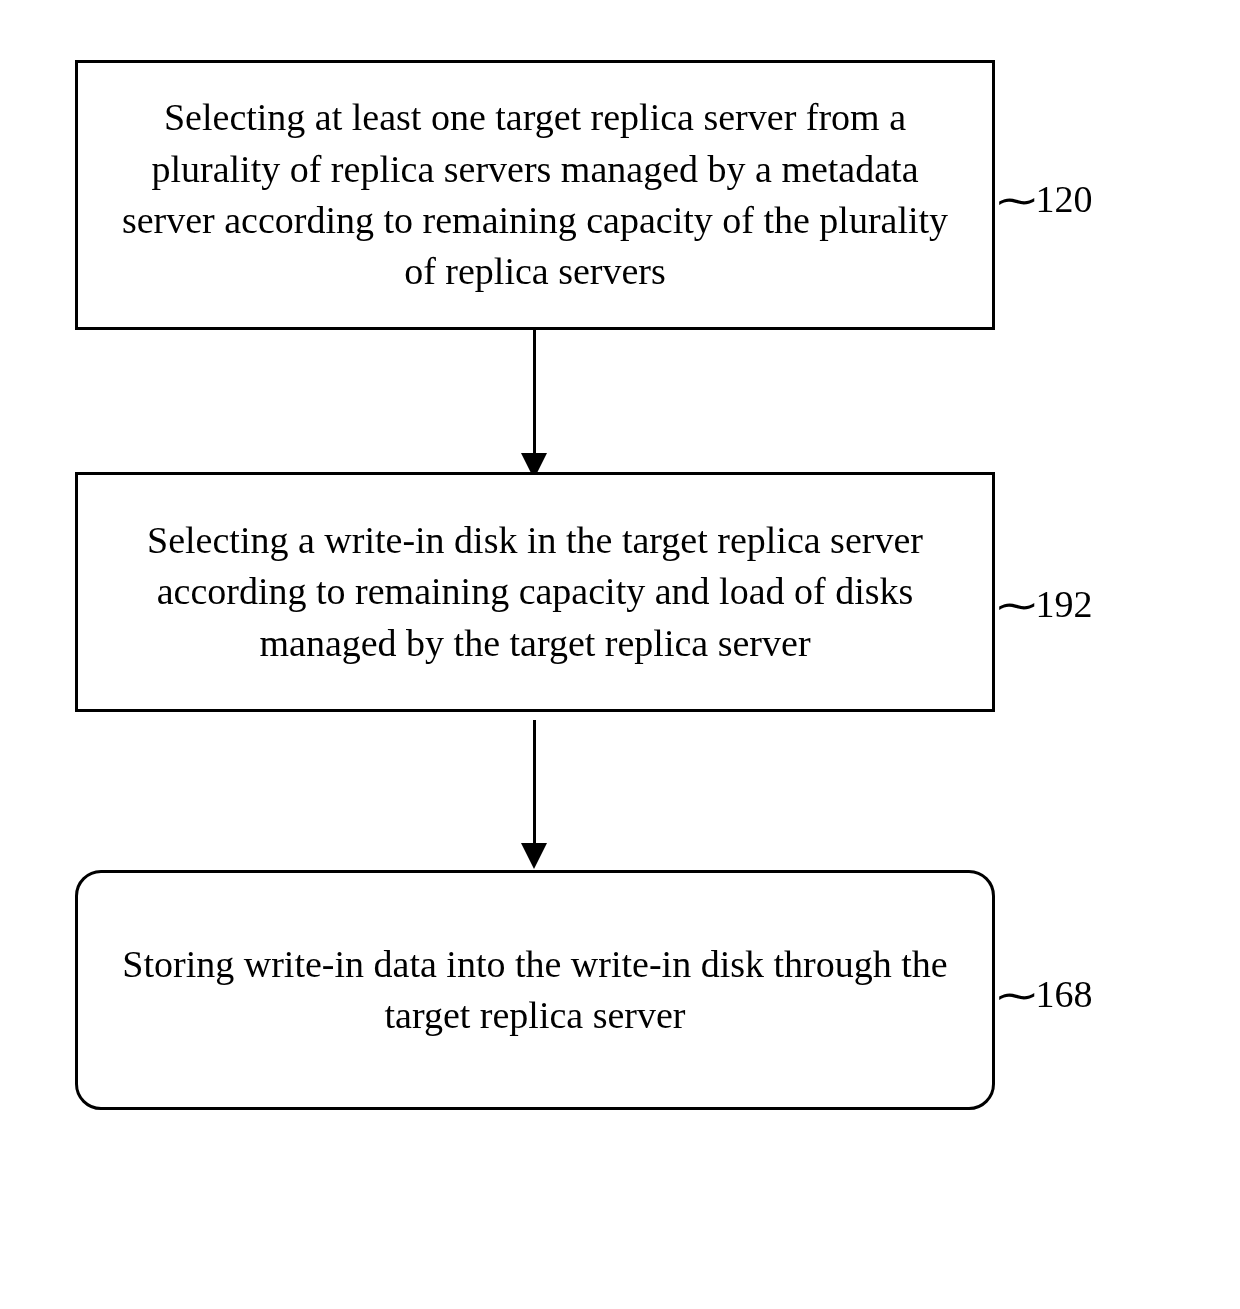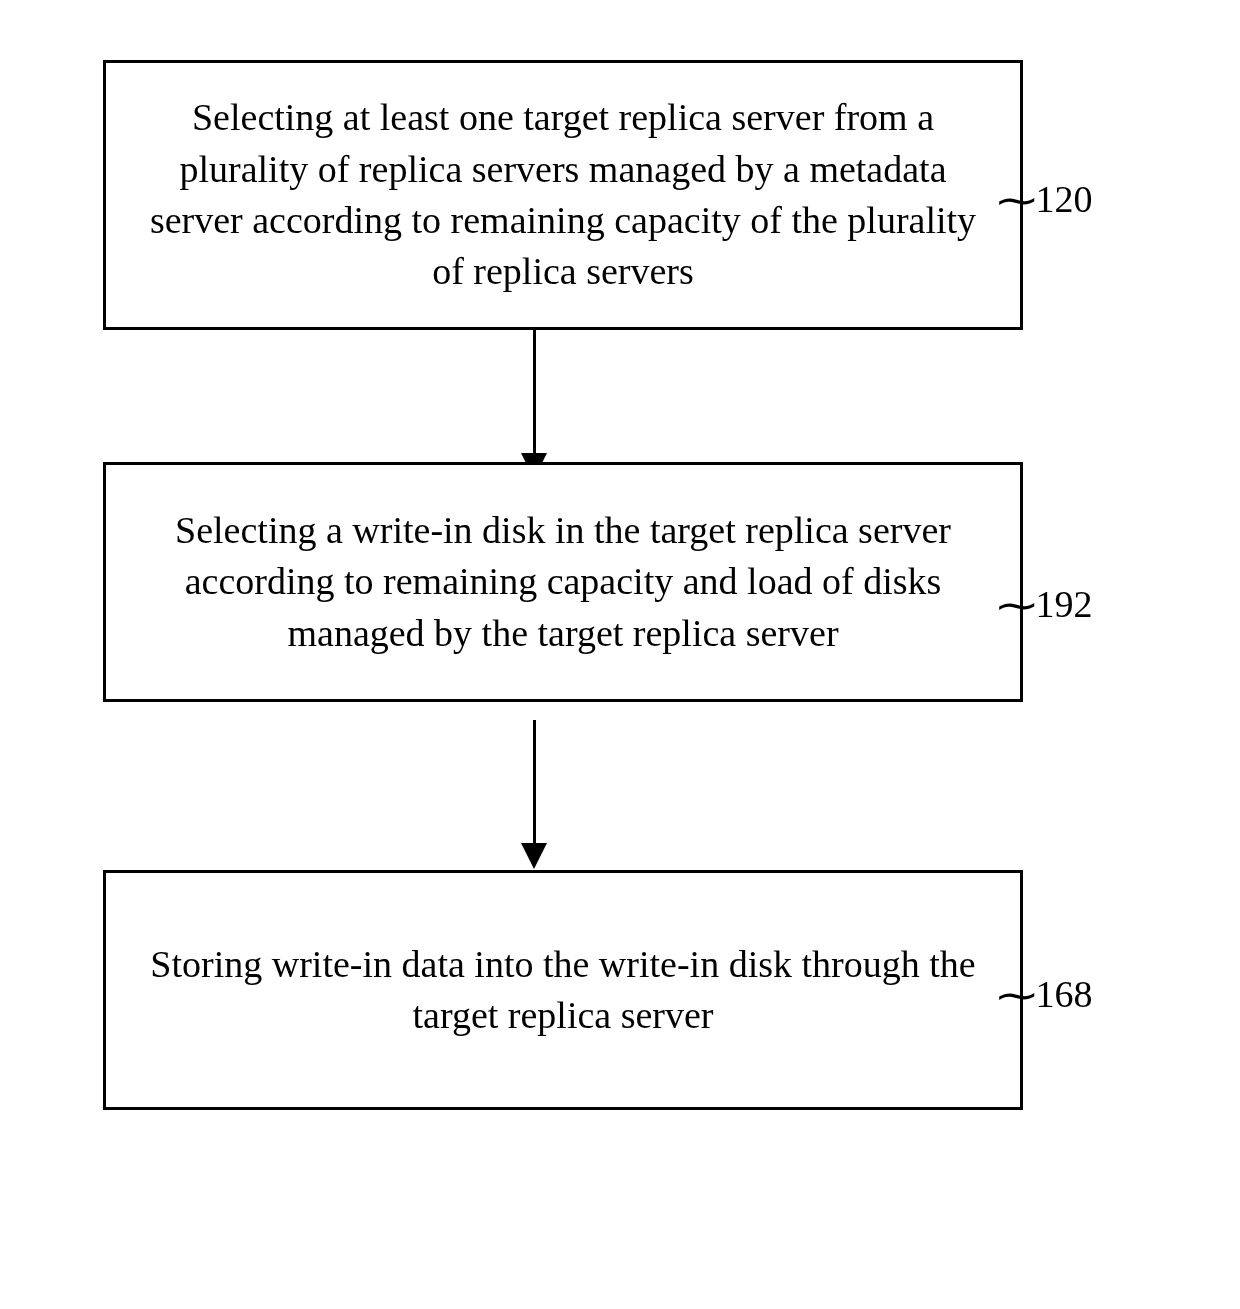--- a/index.html
+++ b/index.html
@@ -21,21 +21,20 @@
     border: 3px solid #000;
     background: #fff;
     display: flex;
     align-items: center;
     justify-content: center;
     text-align: center;
     padding: 18px 28px;
     font-size: 38px;
     line-height: 1.35;
     color: #000;
-    margin-left: 28px;
   }
   .step-label {
     position: absolute;
     font-size: 38px;
     color: #000;
     display: flex;
     align-items: center;
   }
   .tilde {
     display: inline-block;
@@ -66,32 +65,32 @@
     <span>Selecting at least one target replica server from a plurality of replica servers managed by a metadata server according to remaining capacity of the plurality of replica servers</span>
   </div>
   <div class="step-label" style="left:1000px; top:175px;">
     <span class="tilde">∼</span>
       <span>120</span>
   </div>
 
   <div class="arrow-line" style="left:533px; top:330px; height:125px;"></div>
   <div class="arrow-head" style="left:521px; top:453px;"></div>
 
-  <div class="step-box" style="left:75px; top:462px; width:920px; height:240px;">
+  <div class="step-box" style="left:75px; top:472px; width:920px; height:240px;">
     <span>Selecting a write-in disk in the target replica server according to remaining capacity and load of disks managed by the target replica server</span>
   </div>
   <div class="step-label" style="left:1000px; top:580px;">
     <span class="tilde">∼</span>
       <span>192</span>
   </div>
 
   <div class="arrow-line" style="left:533px; top:720px; height:125px;"></div>
   <div class="arrow-head" style="left:521px; top:843px;"></div>
 
-  <div class="step-box" style="left:75px; top:870px; width:920px; height:240px;">
+  <div class="step-box" style="left:75px; top:870px; width:920px; height:240px;border-radius:26px;">
     <span>Storing write-in data into the write-in disk through the target replica server</span>
   </div>
   <div class="step-label" style="left:1000px; top:970px;">
     <span class="tilde">∼</span>
       <span>168</span>
   </div>
 
 </div>
 
 </body></html>

